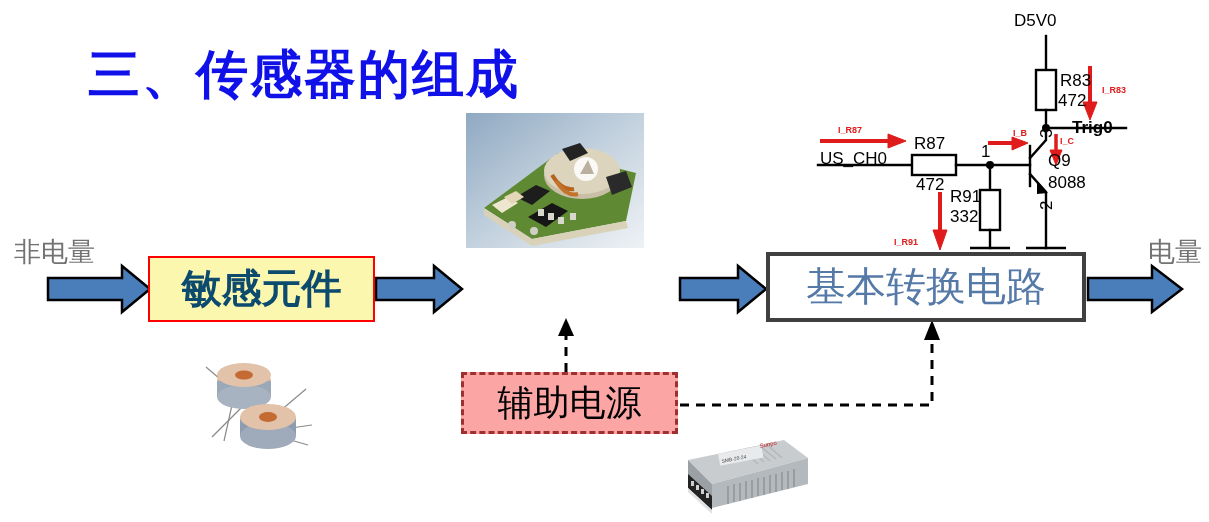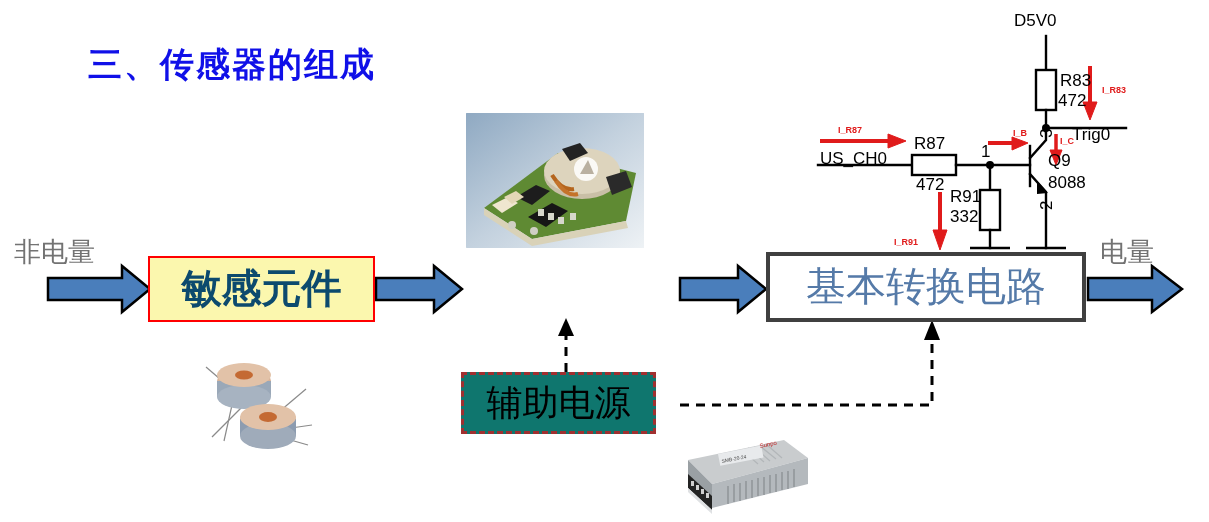--- a/index.html
+++ b/index.html
@@ -11,21 +11,21 @@
     position:relative;
   }
   #stage { position:absolute; left:0; top:0; width:1209px; height:522px; }
 
   .abs { position:absolute; }
 
   
   #title {
     left:88px; top:46px;
     font-family:"Liberation Serif", serif;
-    font-size:34px;
+    font-size:52px;
     font-weight:bold;
     color:#1010e8;
     letter-spacing:2px;
     white-space:nowrap;
     line-height:1.1;
   }
 
   
   .flowbox {
     display:flex; align-items:center; justify-content:center;
@@ -49,37 +49,37 @@
     font-size:40px; font-weight:bold;
   }
   #box-circuit {
     left:766px; top:252px; width:320px; height:70px;
     background:#ffffff;
     border:4px solid #404040;
     color:#557aa8;
     font-size:40px;
   }
   #box-aux {
-    left:461px; top:372px; width:195px; height:62px;
-    background:#0f766e;
+    left:461px; top:372px; width:217px; height:62px;
+    background:#fca5a5;
     border:3px dashed #a03030;
     color:#000000;
     font-size:36px;
     align-items:center;
   }
 
   
   .sidelabel {
     font-family:"Liberation Serif", serif;
     font-size:27px;
     color:#737373;
     white-space:nowrap;
   }
   #label-input  { left:14px;  top:234px; }
-  #label-output { left:1100px; top:234px;text-align:center; }
+  #label-output { left:1148px; top:234px;text-align:center; }
 
   
   .blockarrow { overflow:visible; }
 
   
   .photo { overflow:hidden; }
 
   
   #photo-module {
     left:466px; top:113px; width:178px; height:135px;
@@ -294,21 +294,21 @@
         <path d="M150 182 L150 220" stroke-width="4"></path>
         <polygon points="143,220 157,220 150,240"></polygon>
       </g>
     </svg>
 
     
     <div class="ctext big" style="left:224px; top:2px;">D5V0</div>
     <div class="ctext big" style="left:270px; top:62px;">R83</div>
     <div class="ctext big" style="left:268px; top:82px;">472</div>
     <div class="ctext red" style="left:312px; top:76px;">I_R83</div>
-    <div class="ctext big" style="left:282px; top:116px;">Trig0</div>
+    <div class="ctext big" style="left:282px; top:109px;font-weight:bold;">Trig0</div>
 
     <div class="ctext big" style="left:30px; top:140px;">US_CH0</div>
     <div class="ctext red" style="left:48px; top:116px;">I_R87</div>
     <div class="ctext big" style="left:124px; top:125px;">R87</div>
     <div class="ctext big" style="left:126px; top:166px;">472</div>
 
     <div class="ctext red" style="left:203px; top:119px;padding-left:20px;">I_B</div>
     <div class="ctext big" style="left:191px; top:133px;">1</div>
 
     <div class="ctext big" style="left:160px; top:178px;">R91</div>

